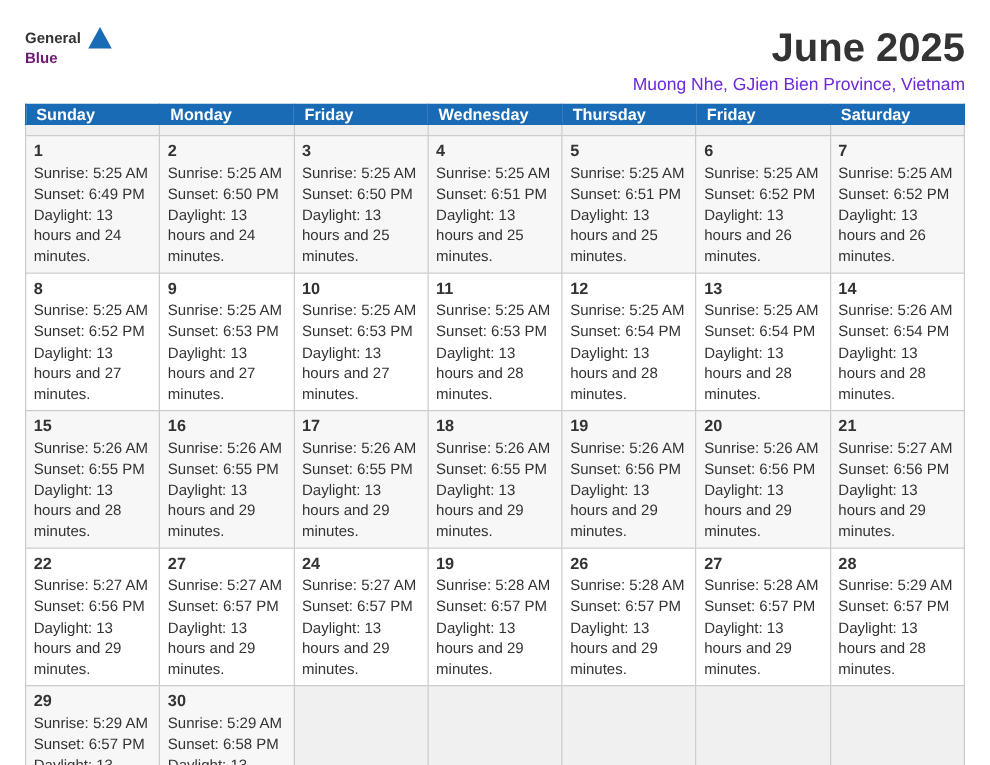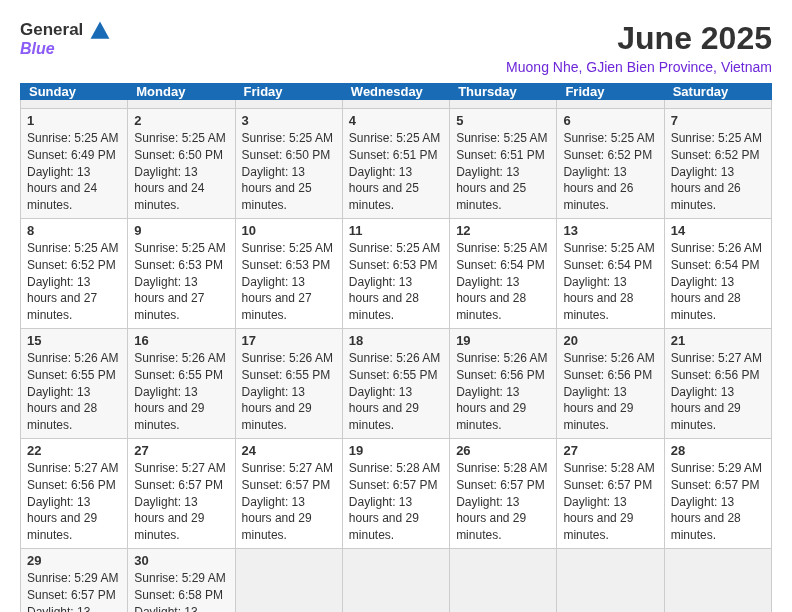--- a/index.html
+++ b/index.html
@@ -80,29 +80,29 @@
       background: #f7f7f7;
     }
   </style>
 </head>
 <body>
 
 <div class="header">
   <div class="logo">
     <div>
       <div style="display:flex;align-items:center;">
-        <div style="font-size:17px;font-weight:bold;color:#333;line-height:1.15;">
+        <div style="font-size:12px;font-weight:bold;color:#333;line-height:1.15;">
           <span style="color:#333;">General</span>
           <svg class="logo-icon" viewBox="0 0 28 28" style="display:inline-block;vertical-align:middle;width:22px;height:22px;margin-left:1px;">
             <polygon points="14,2 26,24 2,24" fill="#1a6bb5"></polygon>
           </svg>
         </div>
         <div></div>
       </div>
-      <div style="font-size:16px;font-weight:bold;color:#8b5cf6;line-height:1.15;margin-top:-2px;font-style:italic;">
+      <div style="font-size:12px;font-weight:bold;color:#701a75;line-height:1.15;margin-top:-2px;">
         <span>Blue</span>
       </div>
     </div>
   </div>
   <div class="title-block">
     <div class="month-title">June 2025</div>
     <div class="subtitle">Muong Nhe, GJien Bien Province, Vietnam</div>
   </div>
 </div>
 

